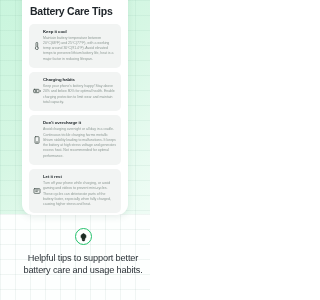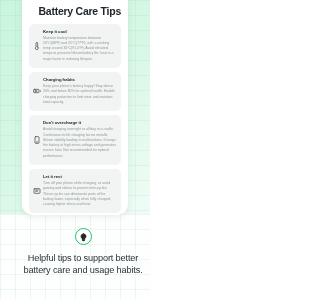--- a/index.html
+++ b/index.html
@@ -74,27 +74,26 @@
   }
 
   #panel-inner {
     position: absolute;
     inset: 0;
     padding: 0 7px;
     box-sizing: border-box;
   }
 
   #page-title {
-    margin: 12px 0 6px 9px;
+    margin: 12px 0 6px 1px;
     font-size: 10.5px;
     font-weight: 700;
     color: #20262b;
     letter-spacing: -0.25px;
     line-height: 1.1;
-    text-align: right;
   }
 
   
   .card {
     position: relative;
     background: #f2f4f3;
     border-radius: 5px;
     margin-bottom: 4.5px;
     padding: 5px 5px 5.5px 14px;
     box-sizing: border-box;

